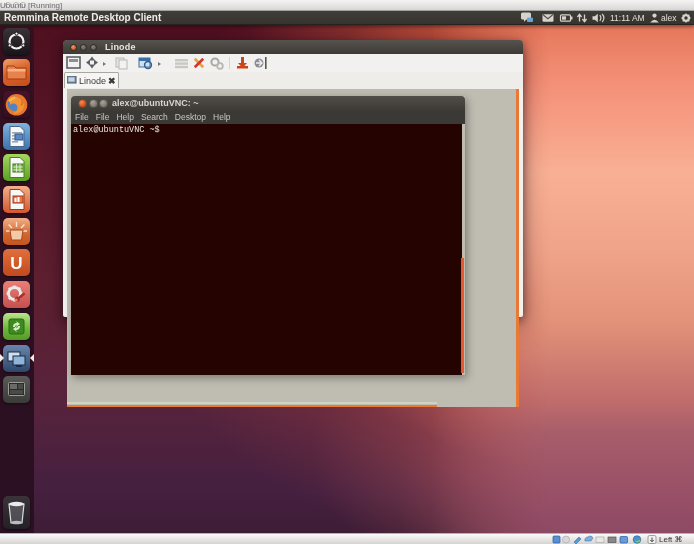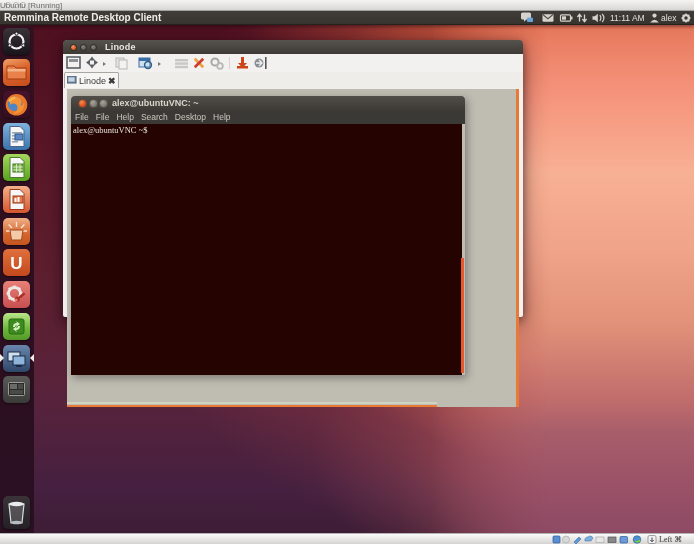--- a/index.html
+++ b/index.html
@@ -42,21 +42,21 @@
   #panelright{position:absolute;top:0;height:14px;color:#e2ded8;font-size:8.5px;line-height:14px;}
 
   
   #launcher{left:0;top:25px;width:34px;height:508px;
     background:linear-gradient(#36101f,#2c0f20 60%,#291022);}
   .tile{position:absolute;left:3px;width:27px;height:27px;border-radius:5px;
     box-shadow:0 1px 2px rgba(0,0,0,0.5);}
 
   
   #vboxbar{left:0;top:533px;width:694px;height:11px;
-    background:linear-gradient(#fbfbfb,#d6d4d2);border-top:1px solid #b5b3b1;box-sizing:border-box;font-family:Liberation Serif, serif;}
+    background:linear-gradient(#fbfbfb,#d6d4d2);border-top:1px solid #b5b3b1;box-sizing:border-box;}
 
   
   #rwin{left:63px;top:40px;width:460px;height:277px;border-radius:5px 5px 2px 2px;
     box-shadow:0 3px 10px rgba(20,5,15,0.55), 0 10px 26px rgba(30,10,25,0.35);background:#f2f1ef;}
   #rtitle{position:absolute;left:0;top:0;width:100%;height:14px;border-radius:4px 4px 0 0;
     background:linear-gradient(#56524d,#3d3935);}
   #rtitle .txt{position:absolute;left:42px;top:0;font-size:9px;font-weight:bold;color:#e9e5e0;line-height:15px;letter-spacing:0.2px;}
   .wbtn{position:absolute;border-radius:50%;}
   #rtoolbar{position:absolute;left:0;top:14px;width:100%;height:18px;background:#f2f1ef;}
   #rtabrow{position:absolute;left:0;top:31.5px;width:100%;height:17px;background:#eeedea;}
@@ -68,21 +68,21 @@
 
   
   #term{position:absolute;left:4px;top:7px;width:394px;height:279px;box-shadow:2px 3px 8px rgba(0,0,0,0.35);}
   #ttitle{position:absolute;left:0;top:0;width:100%;height:15px;border-radius:4px 4px 0 0;
     background:linear-gradient(#514e49,#3d3a36);}
   #ttitle .txt{position:absolute;left:41px;top:0;font-size:9px;font-weight:bold;color:#d9d5cd;line-height:15px;text-align:center;}
   #tmenu{position:absolute;left:0;top:15px;width:100%;height:13px;background:#3b3935;
     font-size:8.5px;color:#c9c5bd;line-height:13px;}
   #tmenu span{margin-right:7px;}
   #tbody{position:absolute;left:0;top:28px;width:391px;height:251px;background:#250301;}
-  #tprompt{position:absolute;left:2px;top:1px;font-family:Liberation Serif, serif;font-size:8.5px;color:#e8e4de;}
+  #tprompt{position:absolute;left:2px;top:1px;font-family:Liberation Mono, monospace;font-size:8.5px;color:#e8e4de;}
 </style>
 </head>
 <body>
   <div class="abs" id="wall"></div>
   <div class="abs" id="rglow"></div>
 
   <div class="abs" id="rwin">
     <div id="rtitle">
       <div class="wbtn" style="left:7px;top:4px;width:7px;height:7px;background:radial-gradient(circle at 35% 30%,#f4926a,#e05a18 70%);border:1px solid #2e2a26;box-sizing:border-box;"></div>
       <div class="wbtn" style="left:17px;top:4px;width:7px;height:7px;background:radial-gradient(circle at 35% 30%,#8a8680,#5f5b55 70%);border:1px solid #2e2a26;box-sizing:border-box;"></div>

